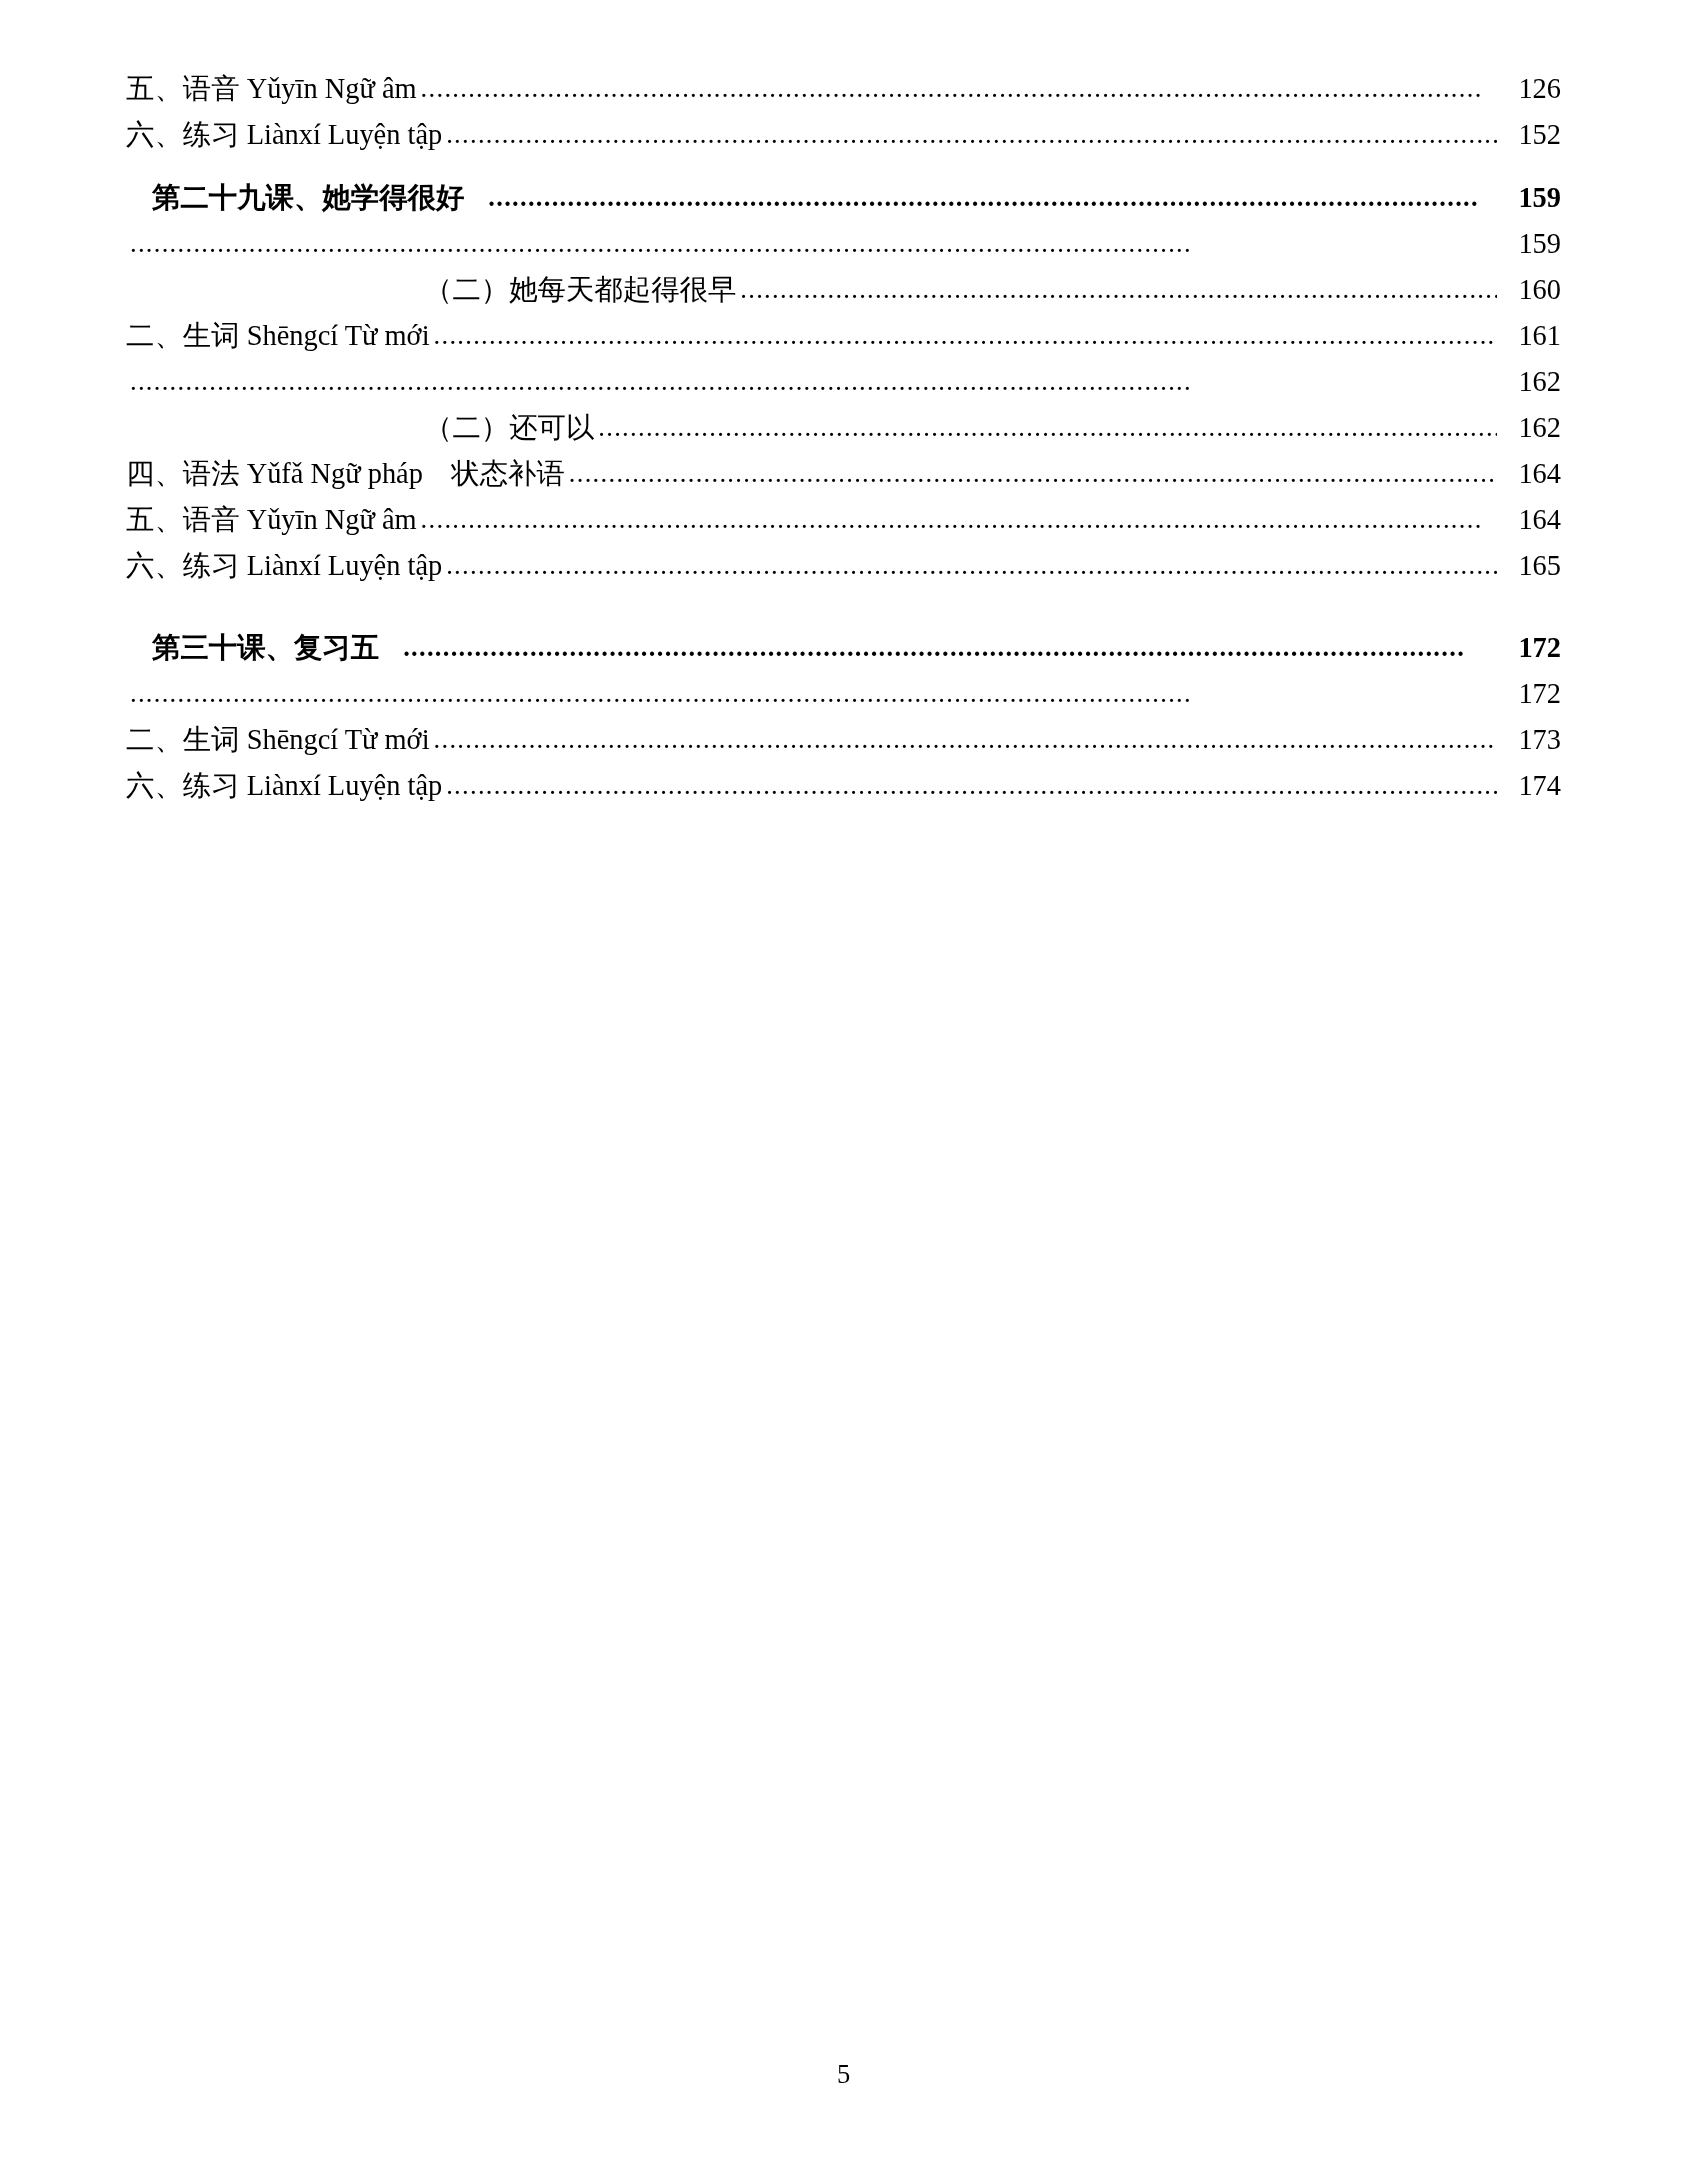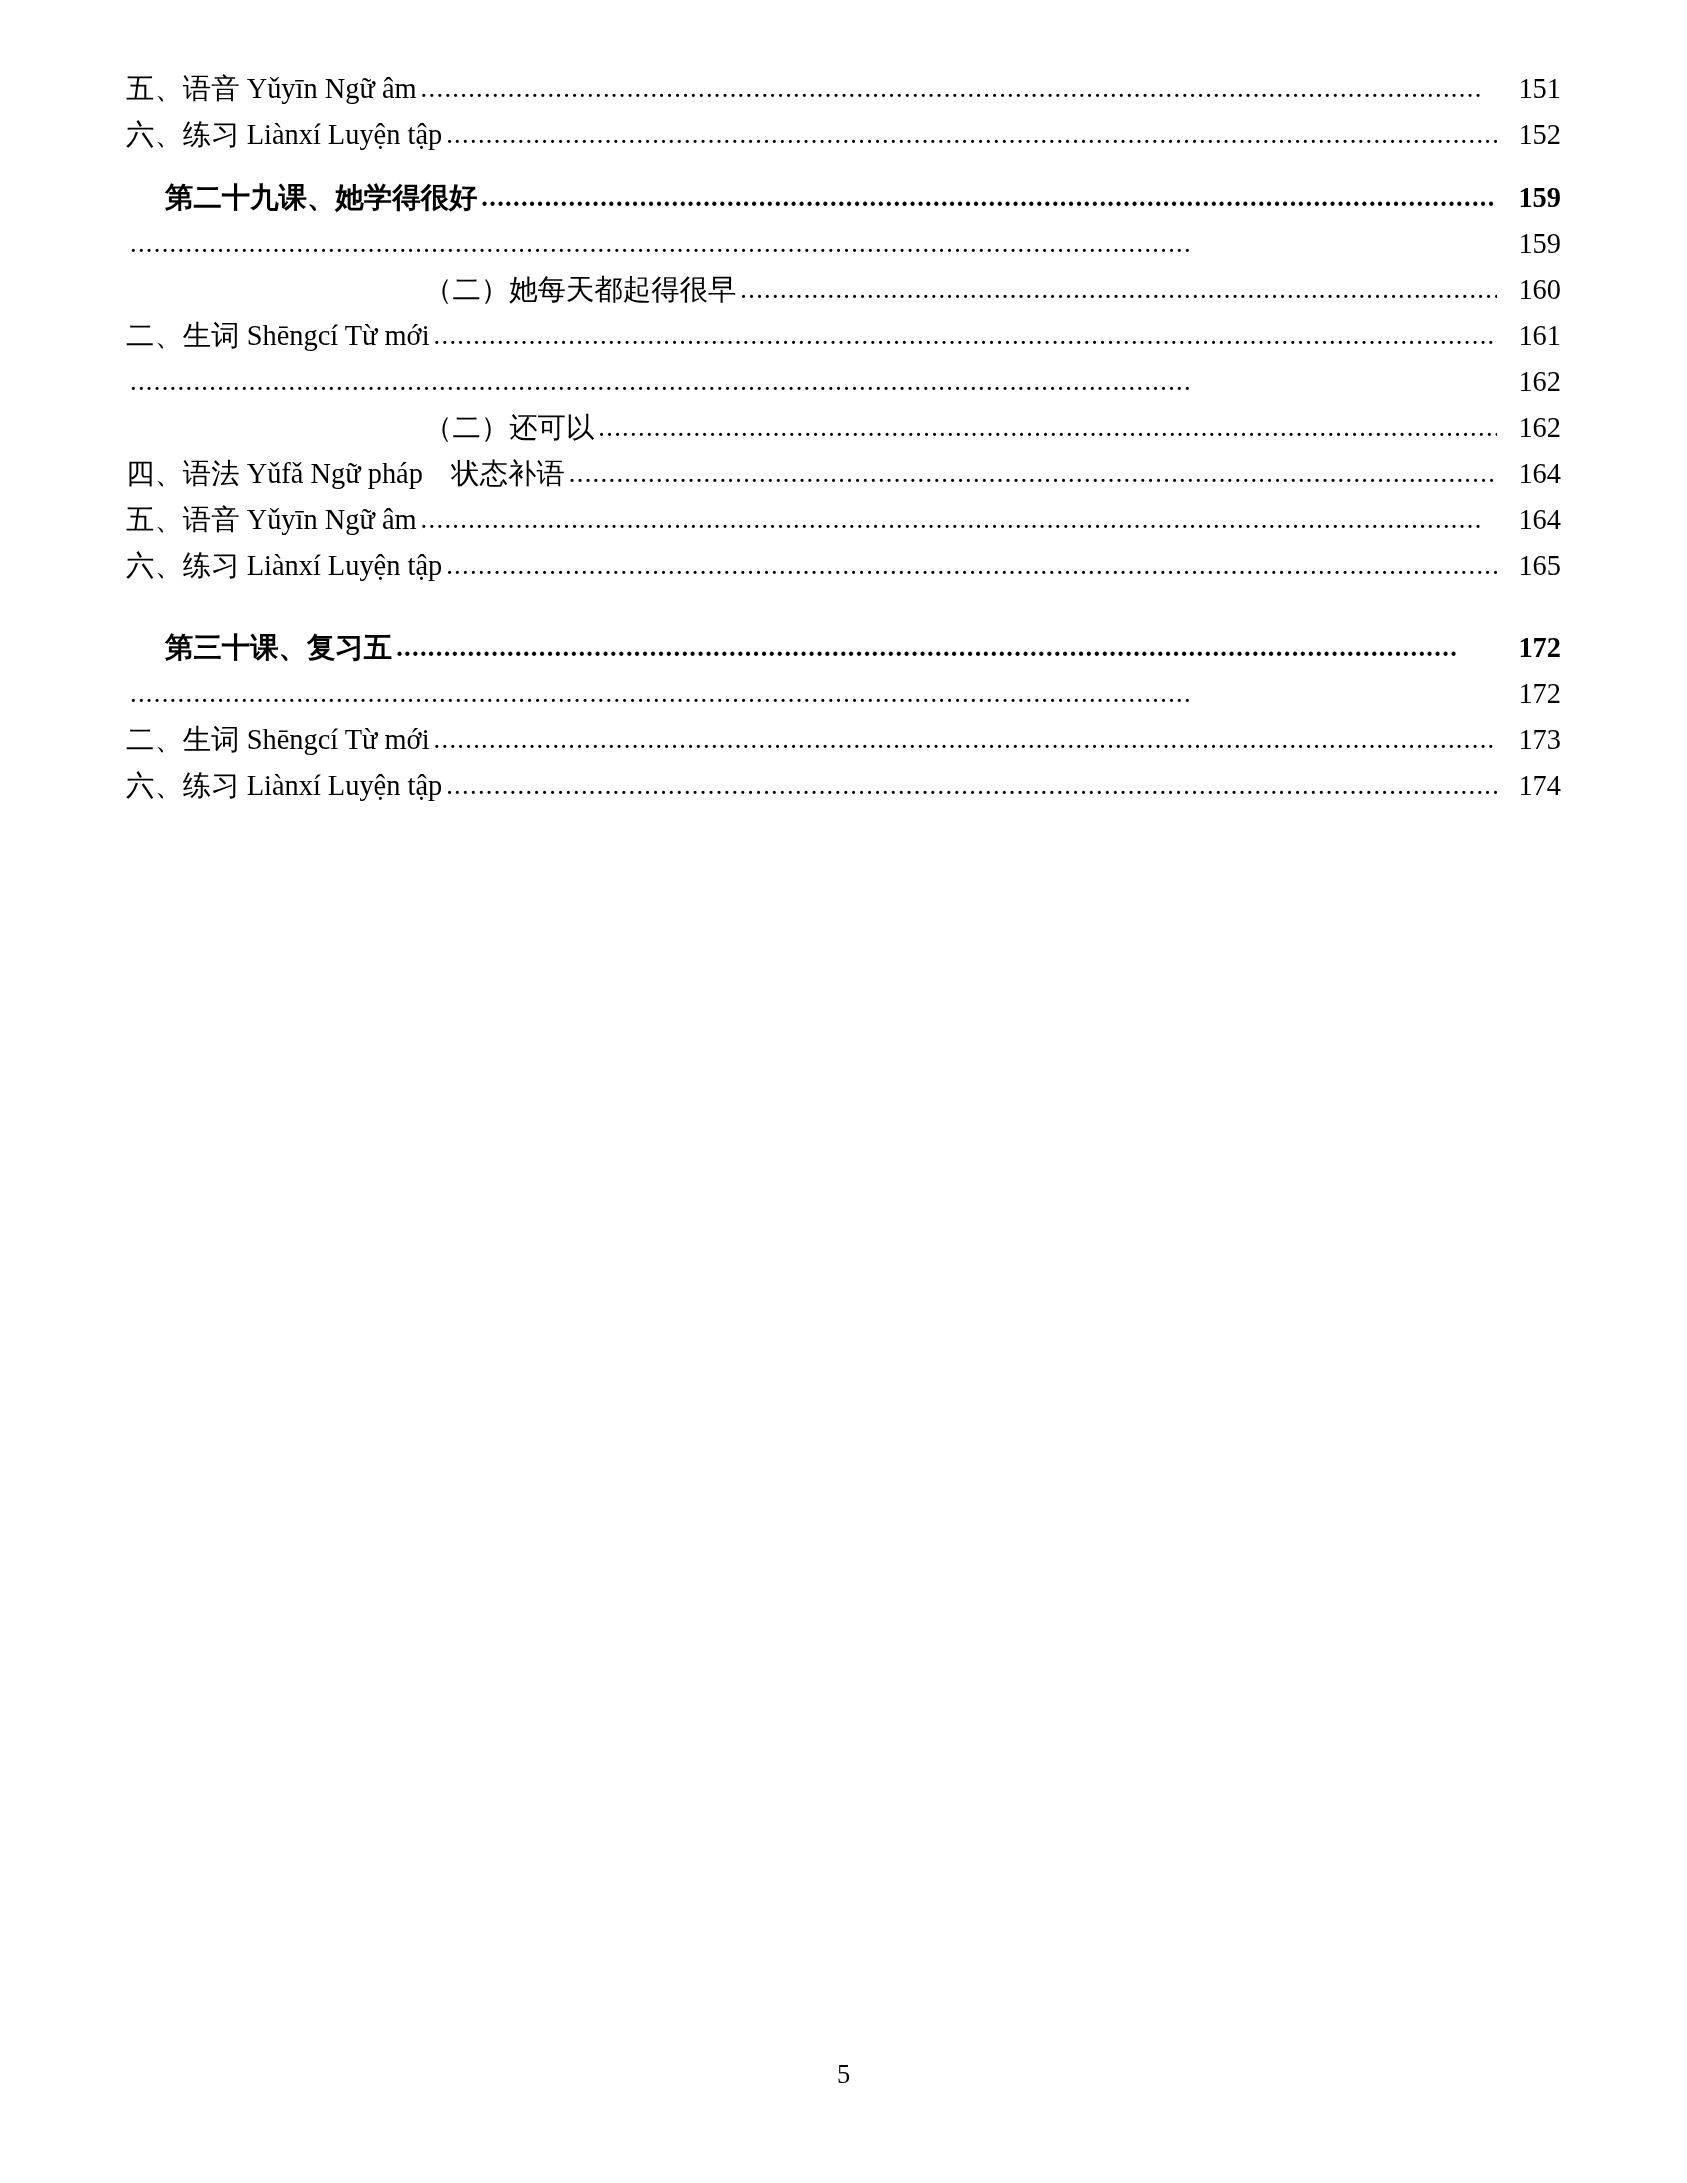--- a/index.html
+++ b/index.html
@@ -44,22 +44,23 @@
     letter-spacing: 1.3px;
     font-size: 26.5px;
   }
   .entry .page-no {
     flex: 0 0 auto;
     text-align: right;
     min-width: 60px;
   }
   .lvl-chapter {
     font-weight: bold;
-    margin-left: 39px;
+    margin-left: 26px;
     margin-top: 17px;
+    gap: 20px;
   }
   .lvl-chapter .page-no { font-weight: bold; }
   .lvl-sub {
   }
   .lvl-cont {
     margin-left: 298px;
   }
   .gap-before {
     margin-top: 36px;
   }
@@ -73,21 +74,21 @@
   }
 </style>
 </head>
 <body>
 
 <div class="page">
   <div class="toc" id="toc-list">
       <div class="entry lvl-sub">
         <span class="label">五、语音 Yǔyīn Ngữ âm</span>
         <span class="dots">......................................................................................................................................</span>
-        <span class="page-no">151</span>
+        <span class="page-no">126</span>
       </div>
       <div class="entry lvl-sub">
         <span class="label">六、练习 Liànxí Luyện tập</span>
         <span class="dots">......................................................................................................................................</span>
         <span class="page-no">152</span>
       </div>
       <div class="entry lvl-chapter">
         <span class="label">第二十九课、她学得很好</span>
         <span class="dots">......................................................................................................................................</span>
         <span class="page-no">159</span>

